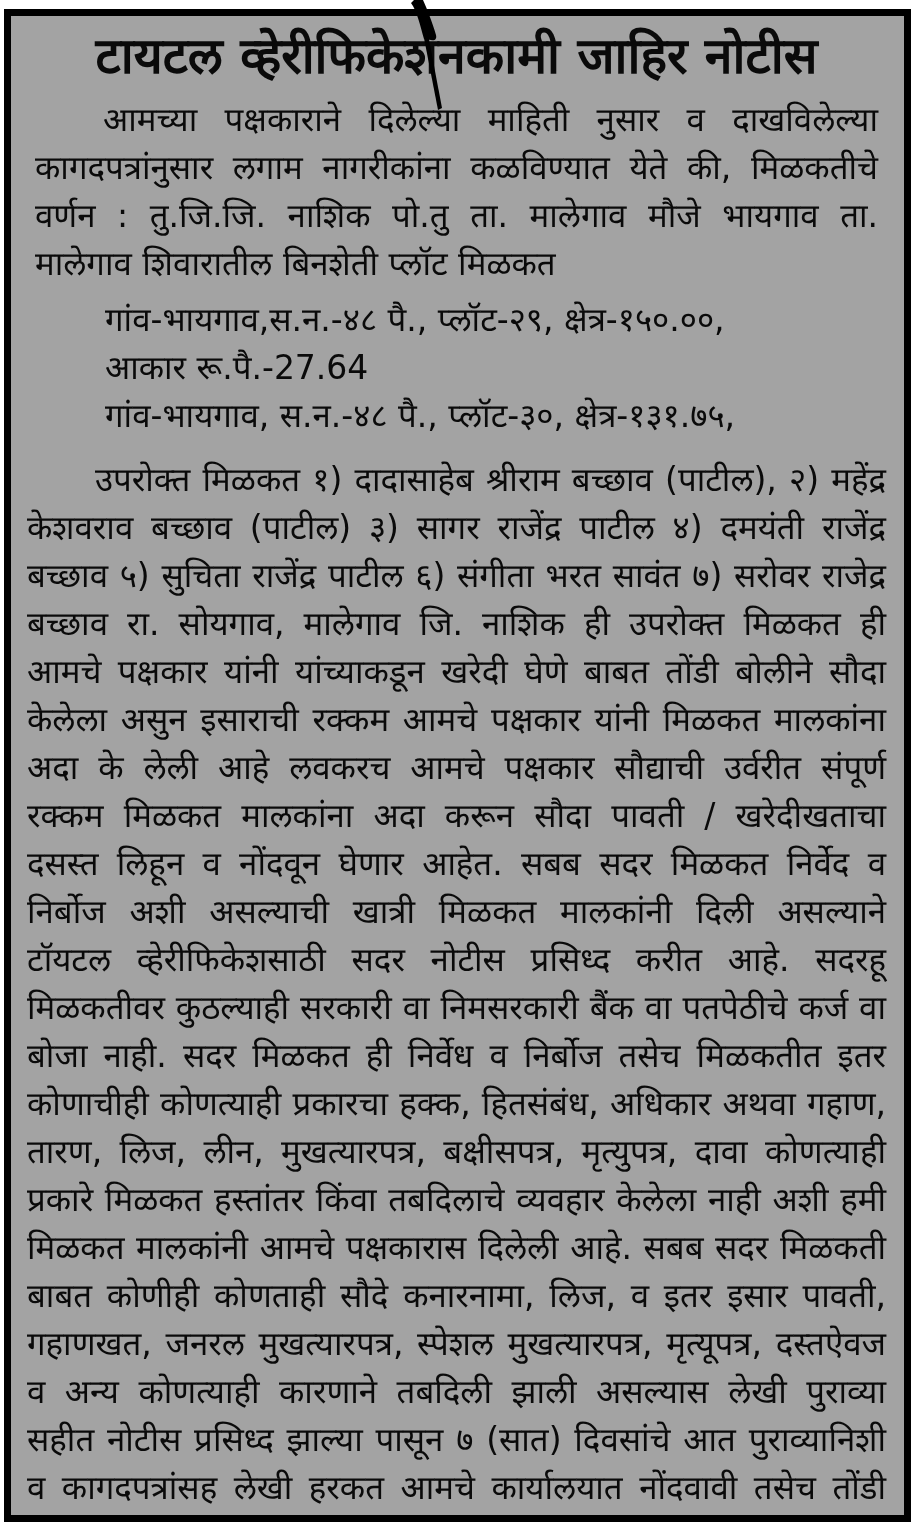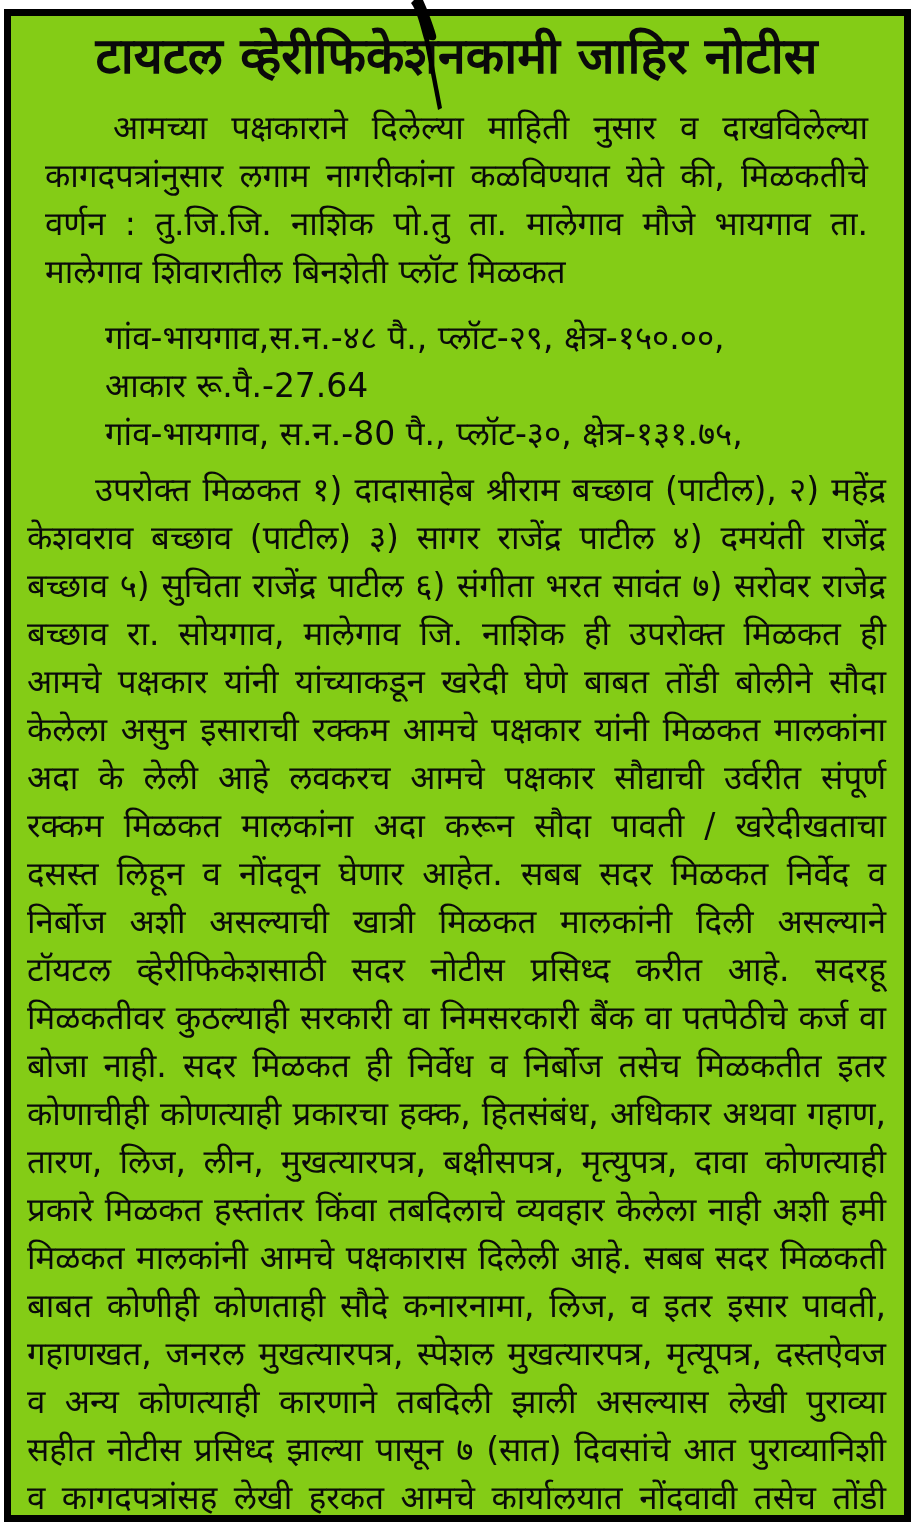--- a/index.html
+++ b/index.html
@@ -15,44 +15,44 @@
     color: #0a0a0a;
     overflow: hidden;
   }
   .notice-frame {
     position: absolute;
     top: 9px;
     left: 4px;
     right: 5px;
     bottom: 7px;
     border: 7px solid #000000;
-    background: #84cc16;
+    background: #a3a3a3;
     box-sizing: border-box;
     padding: 8px 18px 4px 16px;
     overflow: hidden;
   }
   .notice-title {
     font-size: 50px;
     font-weight: 700;
     text-align: center;
     letter-spacing: 0px;
     margin: 4px 0 10px 0;
     line-height: 1.15;
   }
   .body-text {
     font-size: 33px;
     line-height: 48px;
     text-align: justify;
   }
   .intro-para {
     text-indent: 68px;
-    margin: 18px;
+    margin: 8px;
   }
   .property-block {
-    margin: 0 0 8px 78px;
+    margin: 0 0 16px 78px;
   }
   .prop-line {
     font-size: 33px;
     line-height: 48px;
     text-align: left;
     white-space: nowrap;
   }
   .main-para {
     text-indent: 68px;
     margin: 0;
@@ -79,19 +79,19 @@
 
   <div class="notice-title">टायटल व्हेरीफिकेशनकामी जाहिर नोटीस</div>
 
   <div class="body-text">
 
     <p class="intro-para">आमच्या पक्षकाराने दिलेल्या माहिती नुसार व दाखविलेल्या कागदपत्रांनुसार लगाम नागरीकांना कळविण्यात येते की, मिळकतीचे वर्णन : तु.जि.जि. नाशिक पो.तु ता. मालेगाव मौजे भायगाव ता. मालेगाव शिवारातील बिनशेती प्लॉट मिळकत</p>
 
     <div class="property-block">
       <div class="prop-line">गांव-भायगाव,स.न.-४८ पै., प्लॉट-२९, क्षेत्र-१५०.००,</div>
       <div class="prop-line">आकार रू.पै.-27.64</div>
-      <div class="prop-line">गांव-भायगाव, स.न.-80 पै., प्लॉट-३०, क्षेत्र-१३१.७५,</div>
+      <div class="prop-line">गांव-भायगाव, स.न.-४८ पै., प्लॉट-३०, क्षेत्र-१३१.७५,</div>
     </div>
 
     <p class="main-para">उपरोक्त मिळकत १) दादासाहेब श्रीराम बच्छाव (पाटील), २) महेंद्र केशवराव बच्छाव (पाटील) ३) सागर राजेंद्र पाटील ४) दमयंती राजेंद्र बच्छाव ५) सुचिता राजेंद्र पाटील ६) संगीता भरत सावंत ७) सरोवर राजेद्र बच्छाव रा. सोयगाव, मालेगाव जि. नाशिक ही उपरोक्त मिळकत ही आमचे पक्षकार यांनी यांच्याकडून खरेदी घेणे बाबत तोंडी बोलीने सौदा केलेला असुन इसाराची रक्कम आमचे पक्षकार यांनी मिळकत मालकांना अदा के लेली आहे लवकरच आमचे पक्षकार सौद्याची उर्वरीत संपूर्ण रक्कम मिळकत मालकांना अदा करून सौदा पावती / खरेदीखताचा दसस्त लिहून व नोंदवून घेणार आहेत. सबब सदर मिळकत निर्वेद व निर्बोज अशी असल्याची खात्री मिळकत मालकांनी दिली असल्याने टॉयटल व्हेरीफिकेशसाठी सदर नोटीस प्रसिध्द करीत आहे. सदरहू मिळकतीवर कुठल्याही सरकारी वा निमसरकारी बैंक वा पतपेठीचे कर्ज वा बोजा नाही. सदर मिळकत ही निर्वेध व निर्बोज तसेच मिळकतीत इतर कोणाचीही कोणत्याही प्रकारचा हक्क, हितसंबंध, अधिकार अथवा गहाण, तारण, लिज, लीन, मुखत्यारपत्र, बक्षीसपत्र, मृत्युपत्र, दावा कोणत्याही प्रकारे मिळकत हस्तांतर किंवा तबदिलाचे व्यवहार केलेला नाही अशी हमी मिळकत मालकांनी आमचे पक्षकारास दिलेली आहे. सबब सदर मिळकती बाबत कोणीही कोणताही सौदे कनारनामा, लिज, व इतर इसार पावती, गहाणखत, जनरल मुखत्यारपत्र, स्पेशल मुखत्यारपत्र, मृत्यूपत्र, दस्तऐवज व अन्य कोणत्याही कारणाने तबदिली झाली असल्यास लेखी पुराव्या सहीत नोटीस प्रसिध्द झाल्या पासून ७ (सात) दिवसांचे आत पुराव्यानिशी व कागदपत्रांसह लेखी हरकत आमचे कार्यालयात नोंदवावी तसेच तोंडी हरकतीचा विचार केला जाणार नाही. व सदर मिळकत निर्वेध व बिन जोखमाची समजुन सौदा पावती / खरेदी खताचा दस्त लिहून व नोंदविण्यात येईल. मुदत बाह्य नोटीसा किंवा हरकतीचा विचार केला जाणार नाही. याकामी सदर जाहिर नोटीस.</p>
 
   </div>
 </div>
 
 </body></html>

